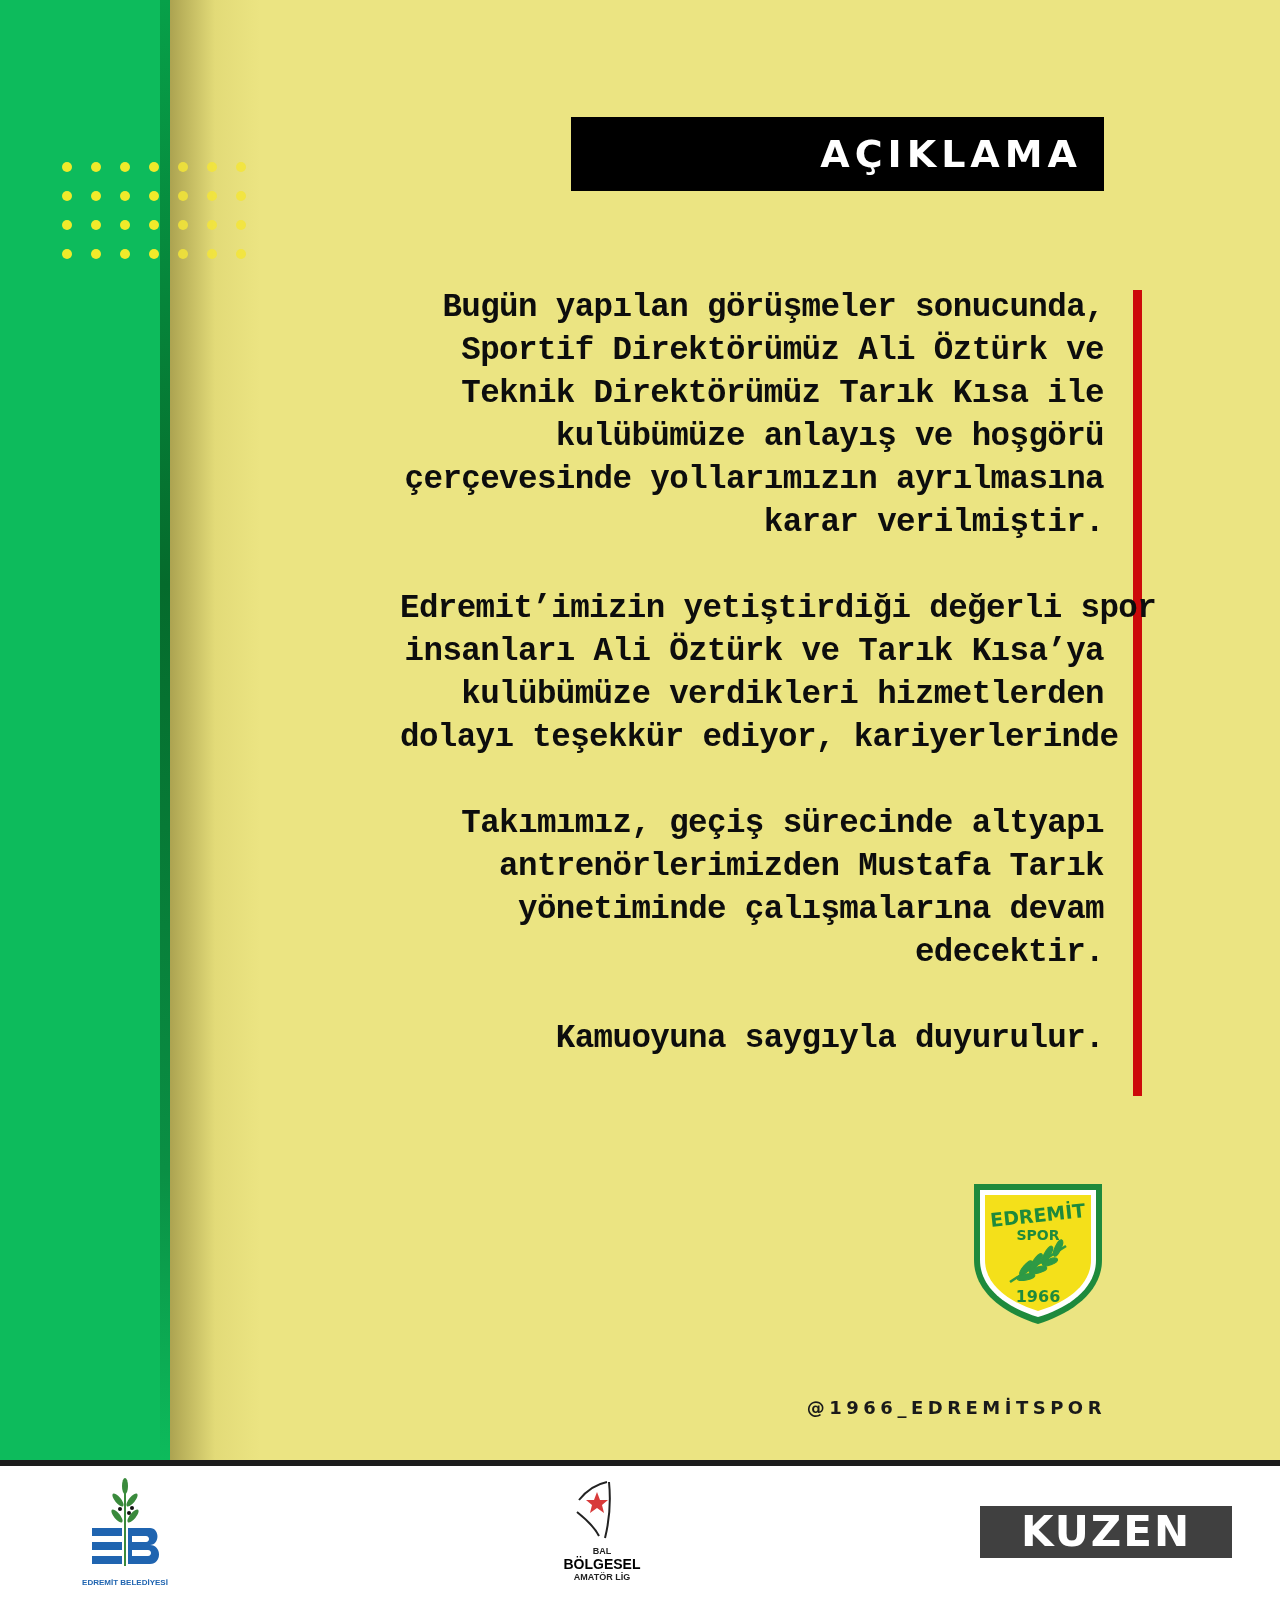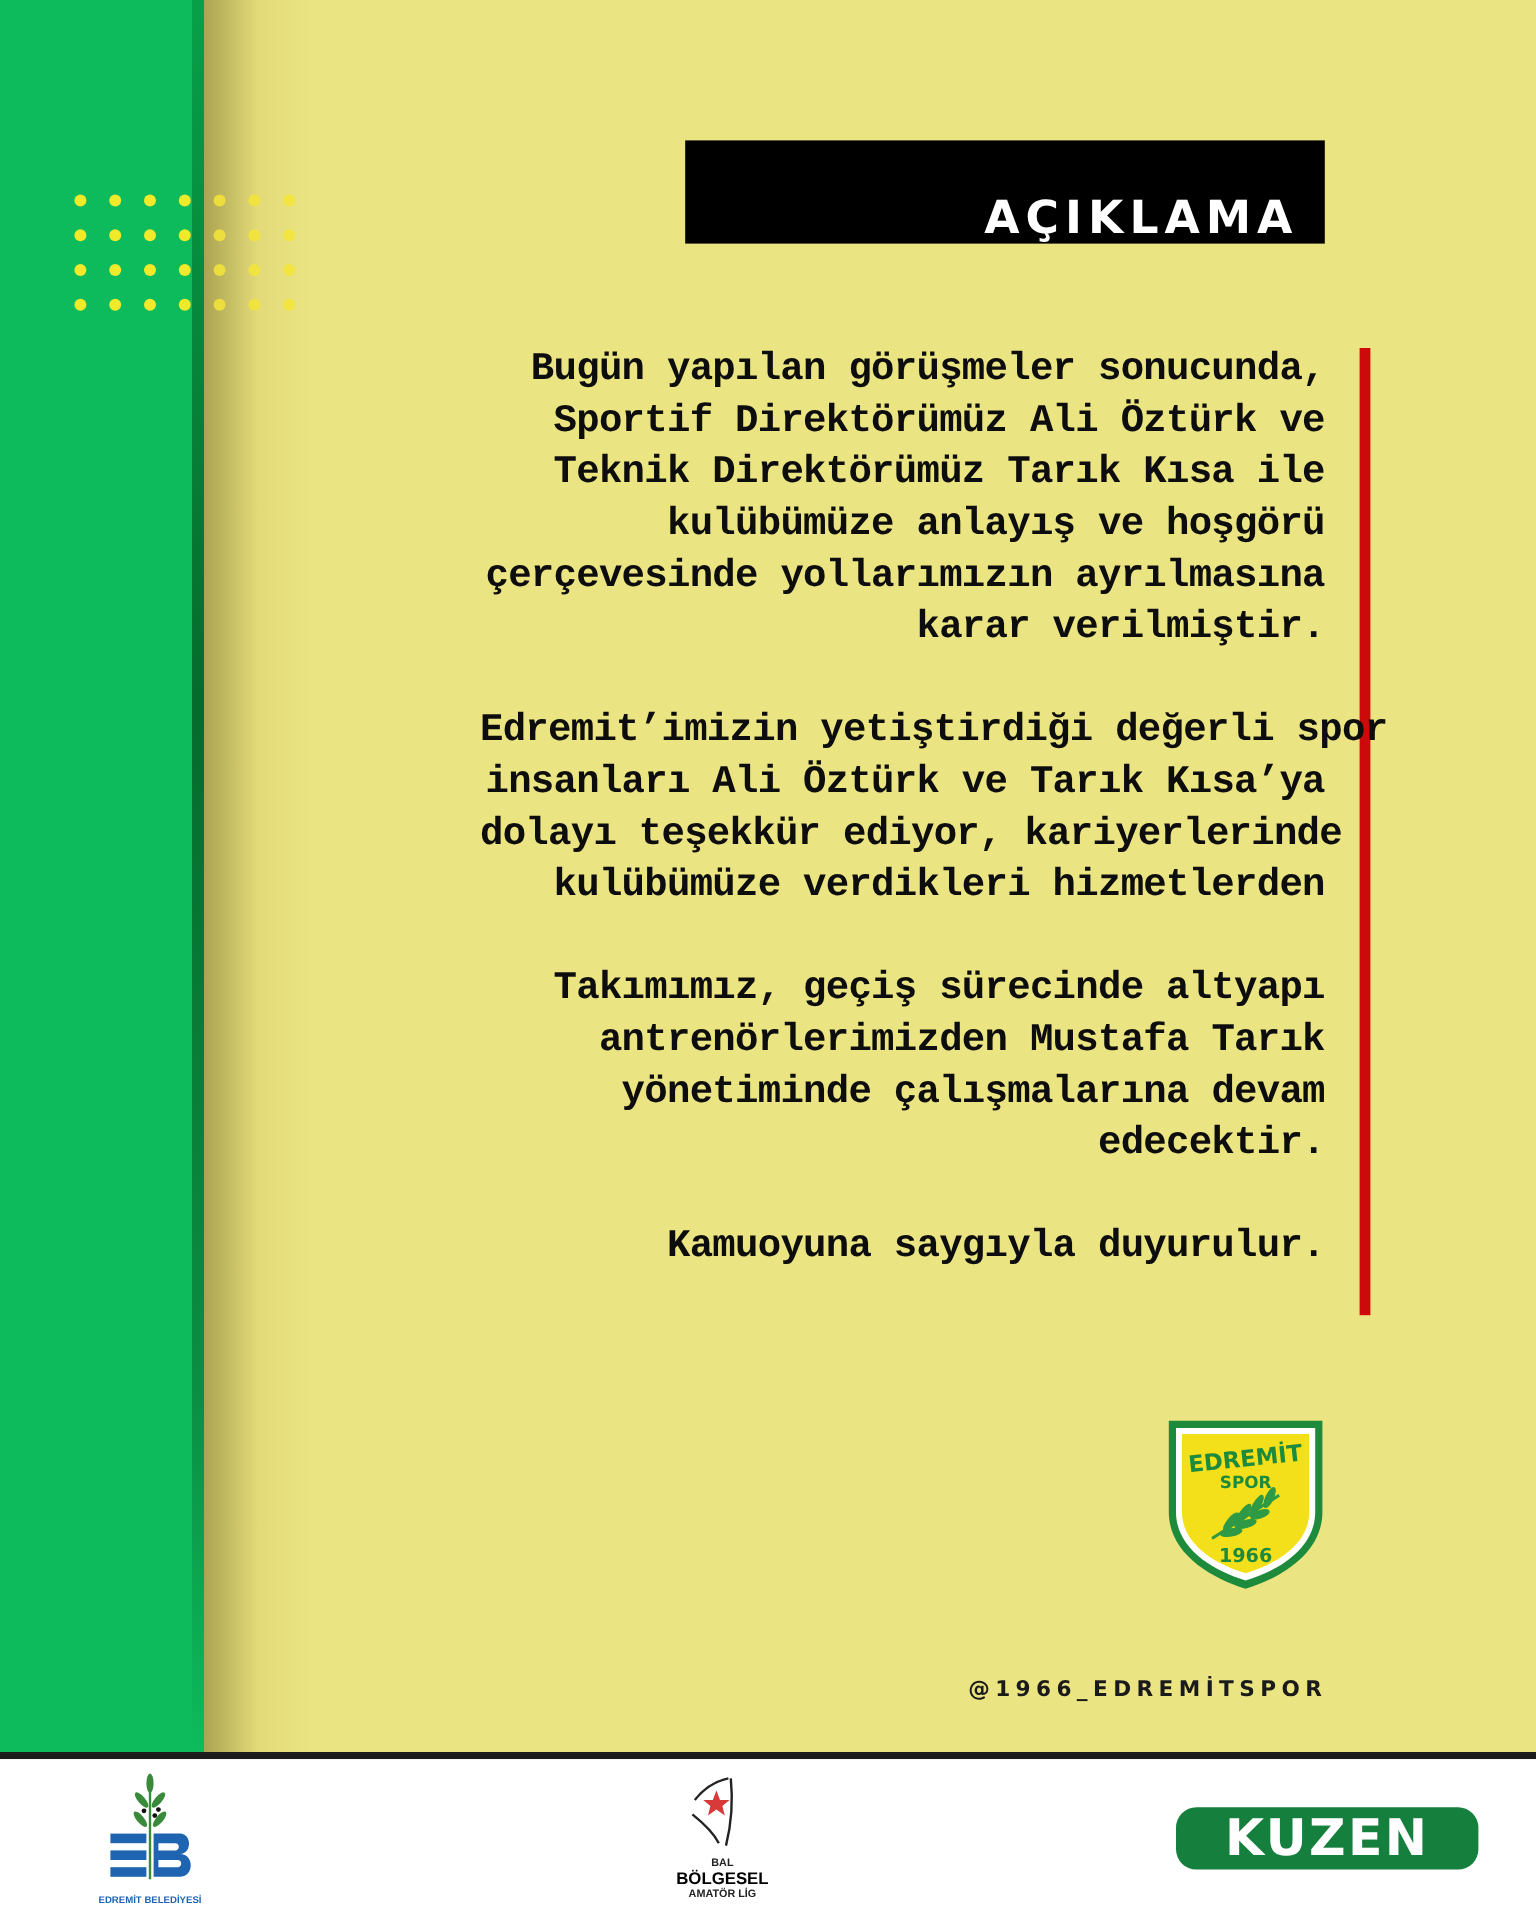--- a/index.html
+++ b/index.html
@@ -26,23 +26,23 @@
     background: linear-gradient(to right, rgba(120,110,40,0.55), rgba(200,190,90,0.25) 50%, rgba(235,228,130,0) 100%);
   }
   .dots {
     position: absolute; left: 62px; top: 162px;
     display: grid; grid-template-columns: repeat(7, 29px); grid-auto-rows: 29px;
   }
   .dot { width: 10px; height: 10px; border-radius: 50%; background: #f0ea2a; }
   .dot.faded { background: #f3e537; opacity: 0.85; }
 
   .title-box {
-    position: absolute; left: 571px; top: 117px; width: 533px; height: 86px;
+    position: absolute; left: 571px; top: 117px; width: 533px; height: 74px;
     background: #000000;
-    display: flex; align-items: flex-end; justify-content: flex-end;
+    display: flex; align-items: center; justify-content: flex-end;
     padding-right: 22px; box-sizing: border-box;
   }
   .title-text {
     color: #ffffff; font-family: "DejaVu Sans", sans-serif; font-weight: bold;
     font-size: 38px; letter-spacing: 5px;
   }
 
   .red-bar {
     position: absolute; left: 1133px; top: 290px; width: 9px; height: 806px;
     background: #cc0a0a;
@@ -76,21 +76,21 @@
     position: absolute; left: 0; top: 1466px; width: 1280px; height: 134px;
     background: #ffffff;
   }
   .sponsor {
     position: absolute;
   }
   .sp-belediye { left: 80px; top: 10px; width: 90px; height: 124px; }
   .sp-bal { left: 557px; top: 6px; width: 90px; height: 124px; }
   .sp-kuzen {
     left: 980px; top: 40px; width: 252px; height: 52px;
-    background: #15803d; display: flex; align-items: center; justify-content: center; border-radius: 17px;
+    background: #404040; display: flex; align-items: center; justify-content: center;
   }
   .kuzen-text {
     color: #ffffff; font-family: "DejaVu Sans", sans-serif; font-weight: bold;
     font-size: 42px; letter-spacing: 2px; line-height: 1;
   }
   .small-cap {
     font-family: "Liberation Sans", sans-serif; font-weight: bold;
     text-align: center; display: block;
   }
 </style>
@@ -144,22 +144,22 @@
       <span class="line">Bugün yapılan görüşmeler sonucunda,</span>
       <span class="line">Sportif Direktörümüz Ali Öztürk ve</span>
       <span class="line">Teknik Direktörümüz Tarık Kısa ile</span>
       <span class="line">kulübümüze anlayış ve hoşgörü</span>
       <span class="line">çerçevesinde yollarımızın ayrılmasına</span>
       <span class="line">karar verilmiştir.</span>
     </p>
     <p class="para">
       <span class="line">Edremit’imizin yetiştirdiği değerli spor</span>
       <span class="line">insanları Ali Öztürk ve Tarık Kısa’ya</span>
+      <span class="line">kulübümüze verdikleri hizmetlerden</span>
       <span class="line">dolayı teşekkür ediyor, kariyerlerinde</span>
-      <span class="line">kulübümüze verdikleri hizmetlerden</span>
     </p>
     <p class="para">
       <span class="line">Takımımız, geçiş sürecinde altyapı</span>
       <span class="line">antrenörlerimizden Mustafa Tarık</span>
       <span class="line">yönetiminde çalışmalarına devam</span>
       <span class="line">edecektir.</span>
     </p>
     <p class="para">
       <span class="line">Kamuoyuna saygıyla duyurulur.</span>
     </p>

